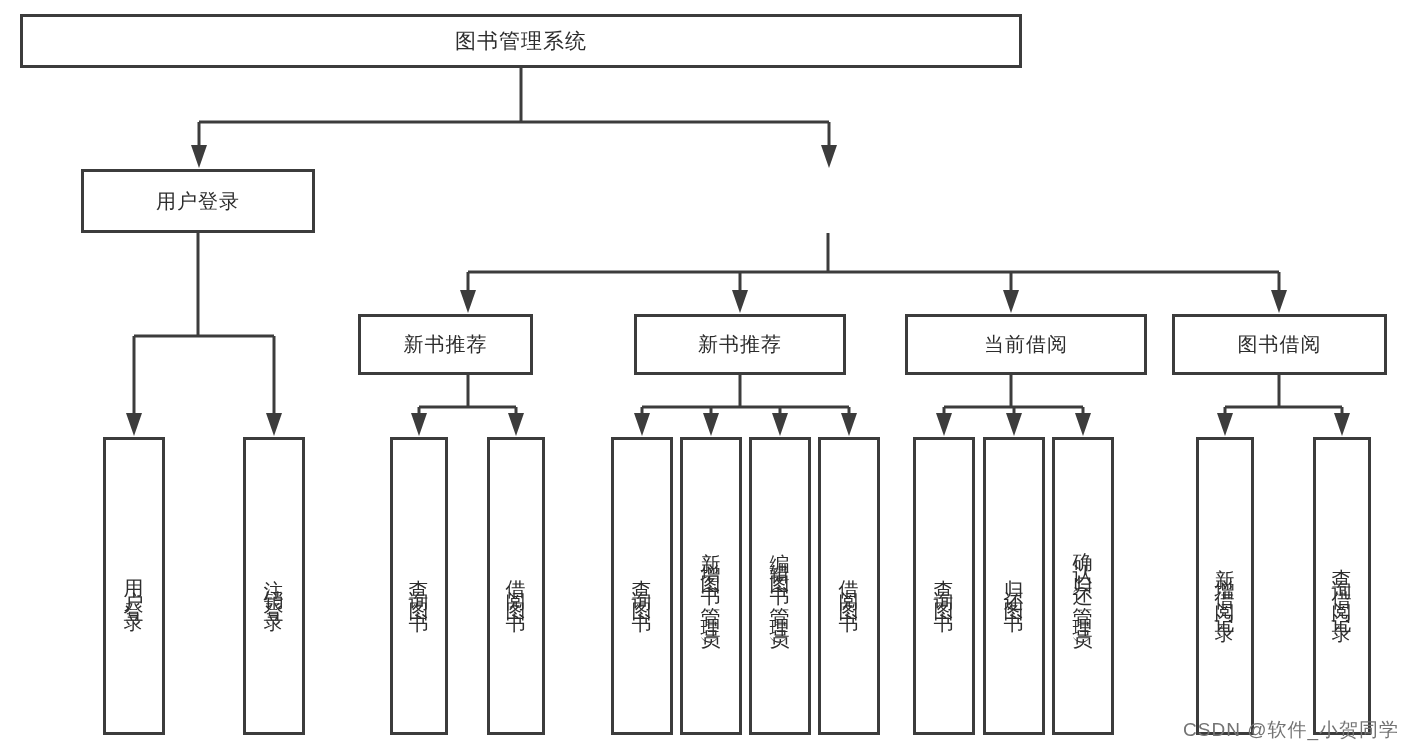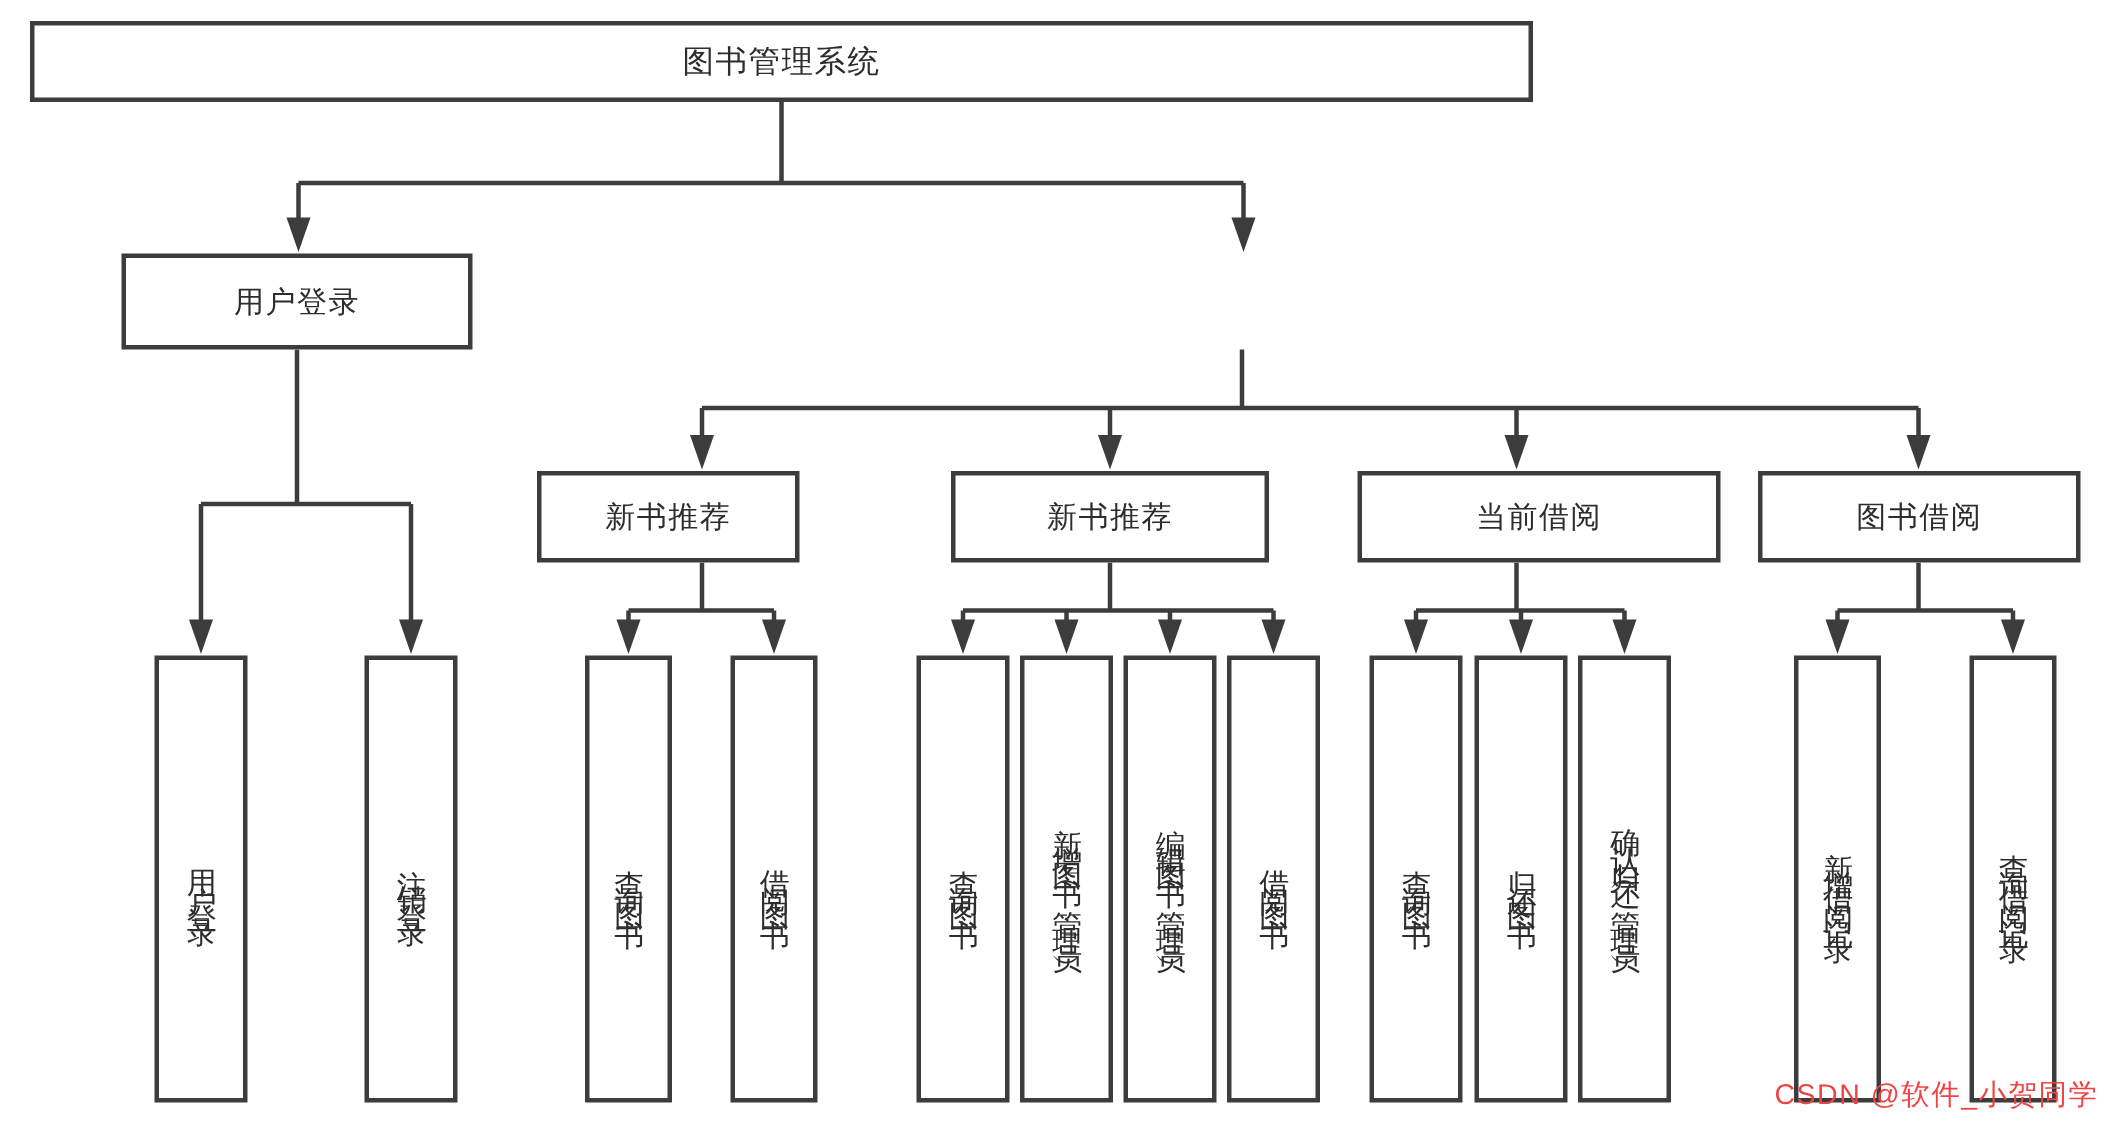--- a/index.html
+++ b/index.html
@@ -50,21 +50,21 @@
     line-height: 1;
     letter-spacing: 11px;
     color: #2d2d2d;
     white-space: nowrap;
   }
   .watermark {
     position: absolute;
     right: 6px;
     bottom: 4px;
     font-size: 19px;
-    color: #ef4444;
+    color: #737373;
     letter-spacing: 1px;
     z-index: 5;
   }
 </style>
 </head>
 <body>
 
 <div class="canvas">
 
   <svg class="connectors" viewBox="0 0 1405 747" xmlns="http://www.w3.org/2000/svg">

